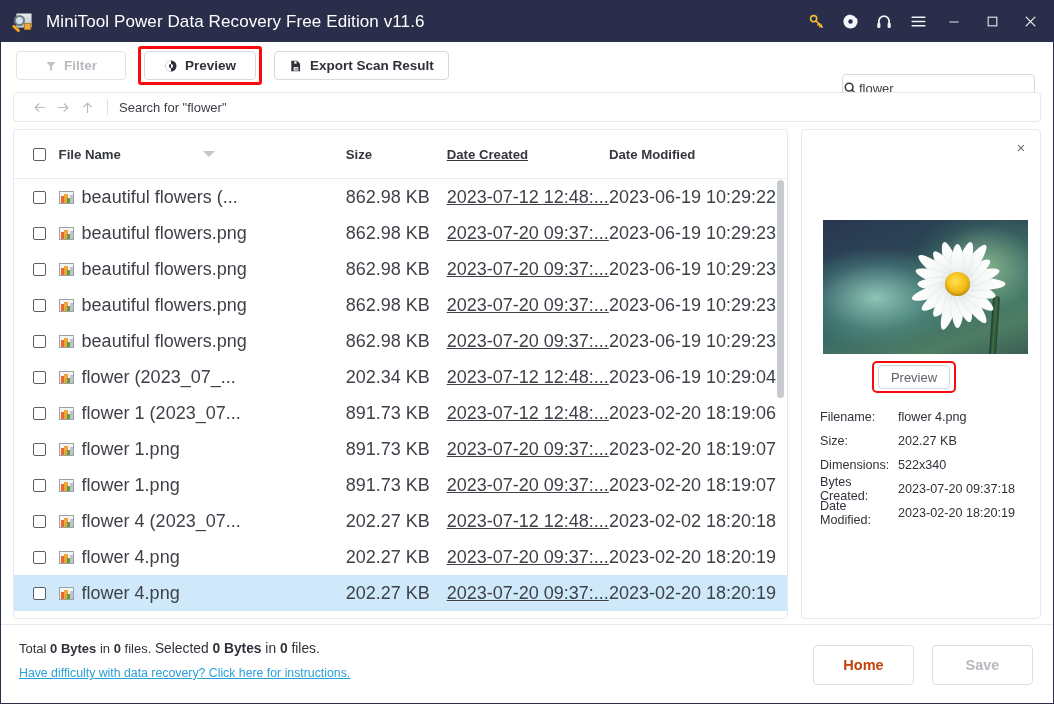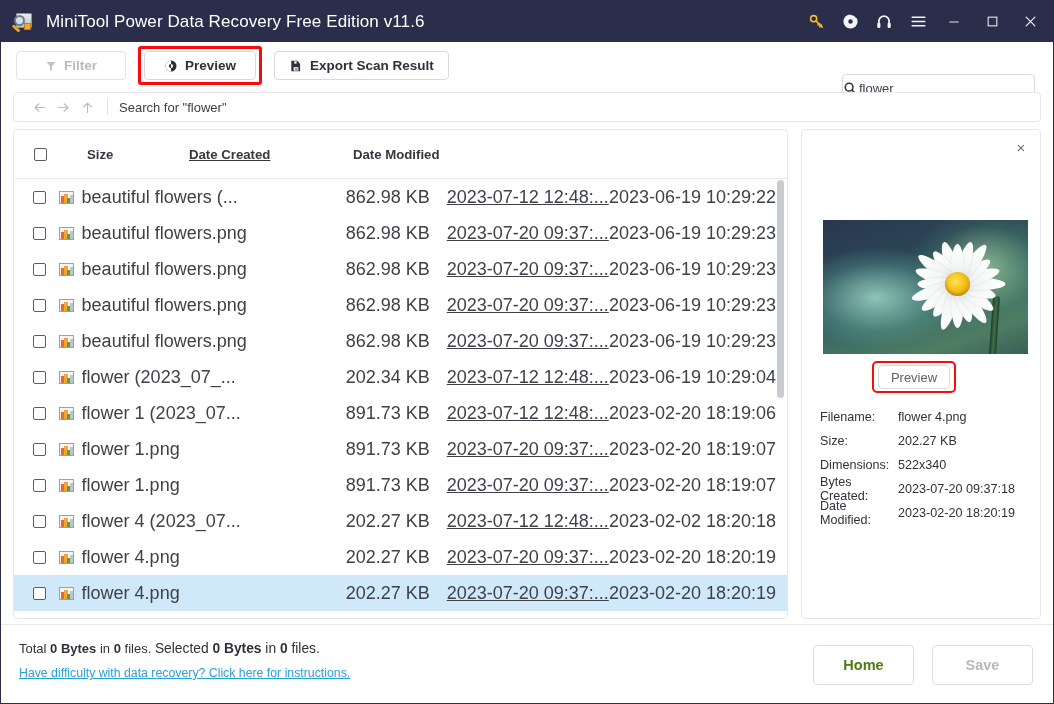--- a/index.html
+++ b/index.html
@@ -313,21 +313,21 @@
   }
   .foot-btns {
     position: absolute; right: 20px; top: 20px;
     display: flex; gap: 18px;
   }
   .foot-btn {
     width: 101px; height: 40px;
     border: 1px solid #dcdee2; border-radius: 4px;
     background: #fff;
     display: flex; align-items: center; justify-content: center;
-    font-size: 14.5px; font-weight: bold; color: #4d7c0f;
+    font-size: 14.5px; font-weight: bold; color: #c2410c;
   }
   .foot-btn.disabled { color: #b6b9be; }
 </style>
 </head>
 <body>
 
 <div id="app">
 
   <div class="titlebar">
     <div class="app-icon">
@@ -446,20 +446,24 @@
     <div class="crumb-sep"></div>
     <div class="crumb-text">Search for  "flower"</div>
   </div>
 
   <div class="content">
 
     <div class="filepane">
       <div class="thead">
         <div class="col-check">
           <div class="chkbox"></div>
+        </div>
+        <div class="col-name">
+          <span>File Name</span>
+          <span class="sort-caret"></span>
         </div>
         <div class="col-size">Size</div>
         <div class="col-created">Date Created</div>
         <div class="col-modified">Date Modified</div>
       </div>
 
       <div class="tbody" id="rows">
           <div class="row">
             <div class="col-check">
               <div class="chkbox"></div>

